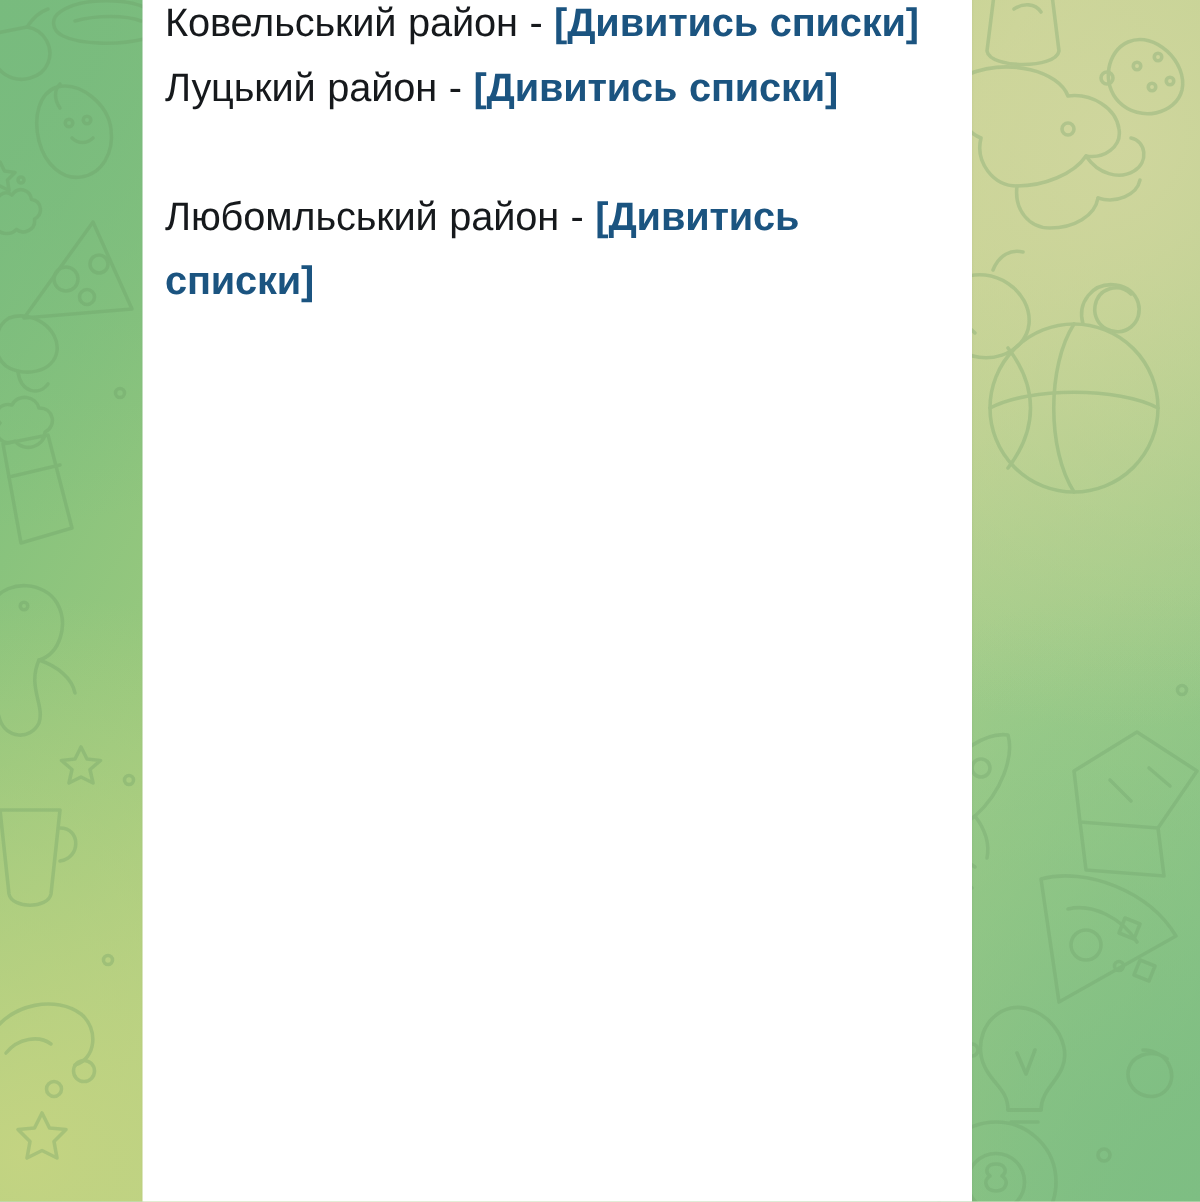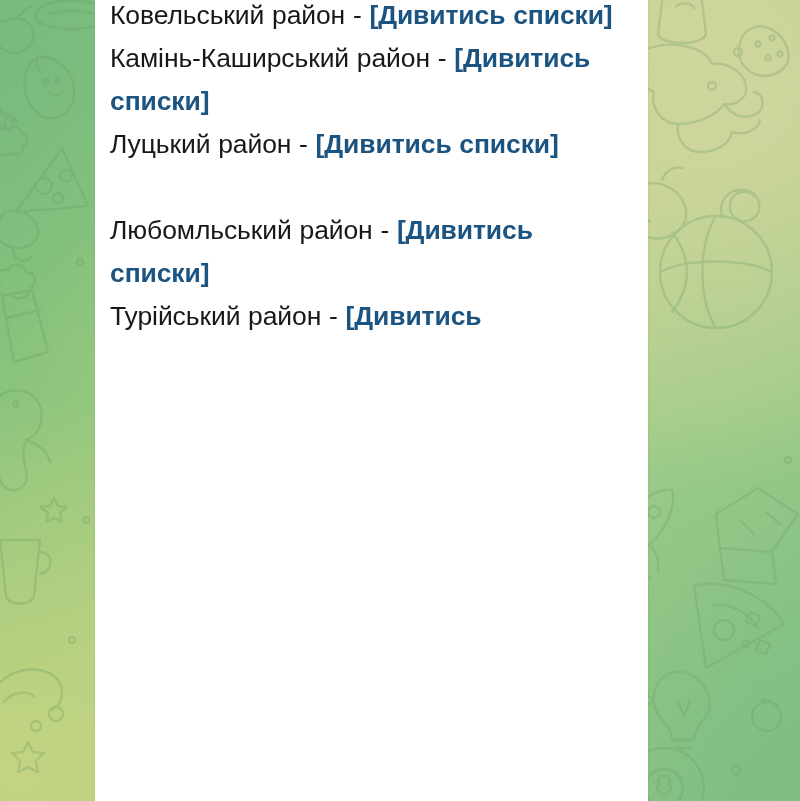--- a/index.html
+++ b/index.html
@@ -290,29 +290,27 @@
       </g>
     </svg>
   </div>
 
   <div id="bubble">
     <div id="message-text">
 
       <span class="district-line"><span class="district-name">Ковельський район</span><span class="separator"> - </span><span class="view-link">[Дивитись списки]</span></span>
 
 
-      <span class="district-line"><span class="district-name">Камінь-Каширський район</span><span class="separator"> - </span><span class="view-link">[Дивитись списки]</span></span>
 
       <span class="district-line"><span class="district-name">Луцький район</span><span class="separator"> - </span><span class="view-link">[Дивитись списки]</span></span>
 
       <span class="blank-line"></span>
 
       <span class="district-line"><span class="district-name">Любомльський район</span><span class="separator"> - </span><span class="view-link">[Дивитись списки]</span></span>
 
 
 
 
-      <span class="district-line"><span class="district-name">Турійський район</span><span class="separator"> - </span><span class="view-link">[Дивитись</span></span>
 
     </div>
   </div>
 
 </div>
 
 </body></html>

